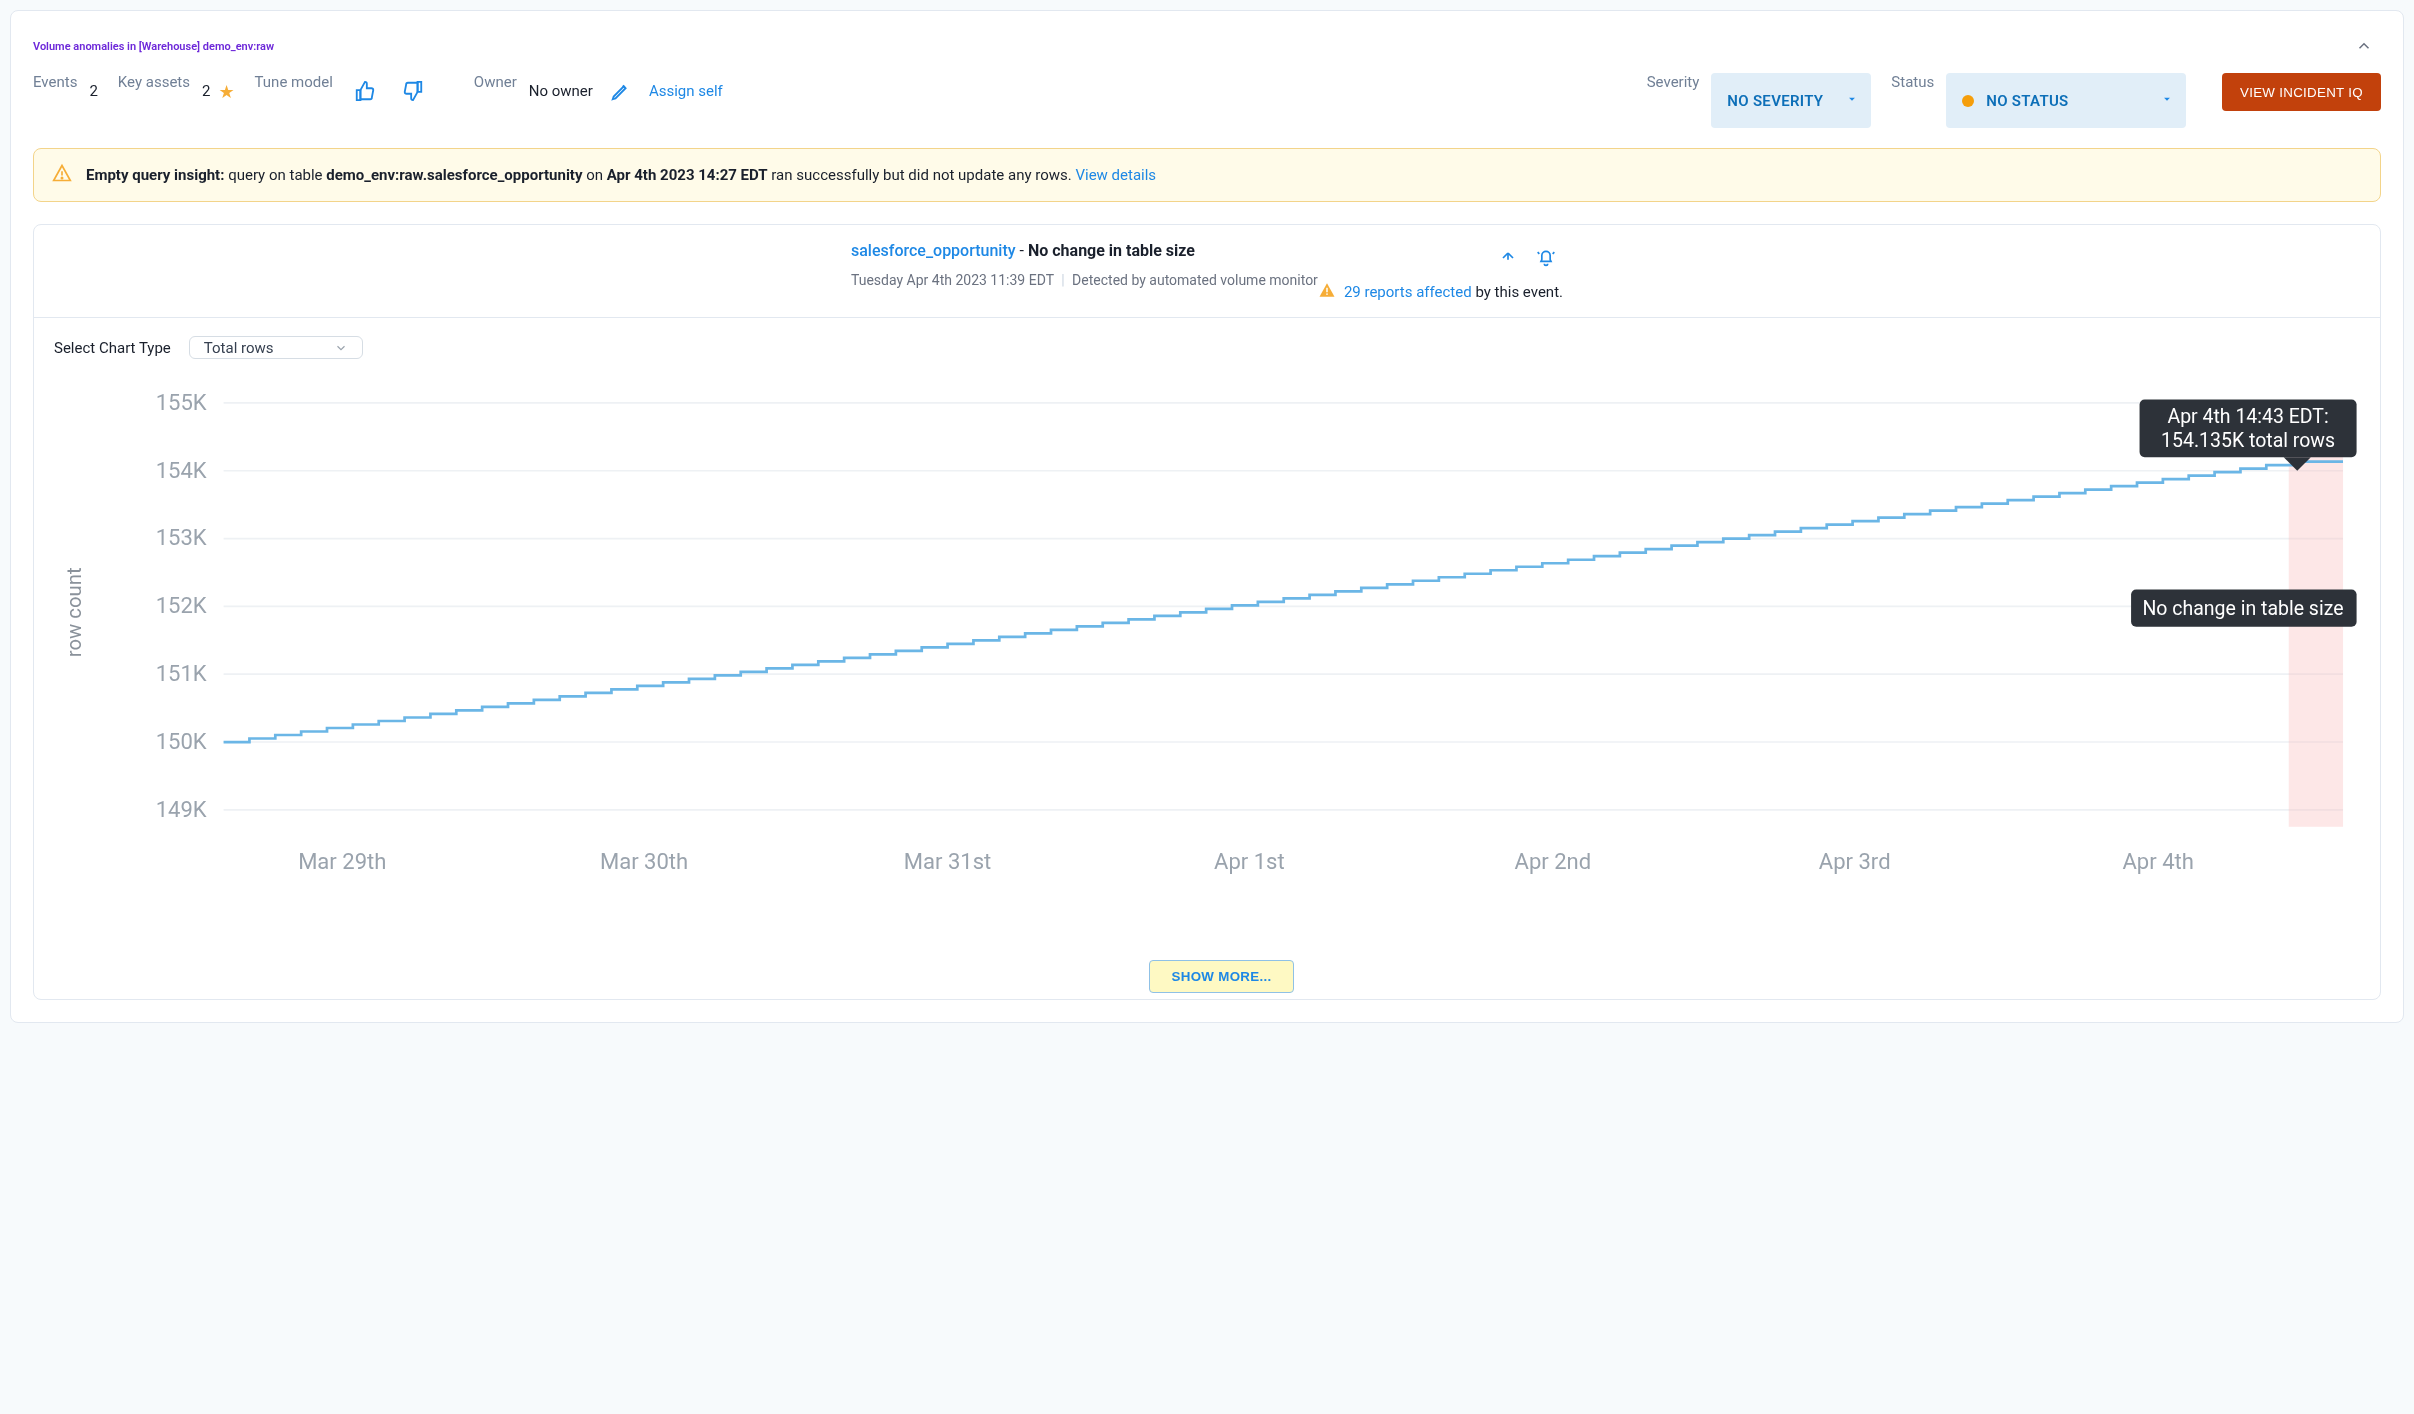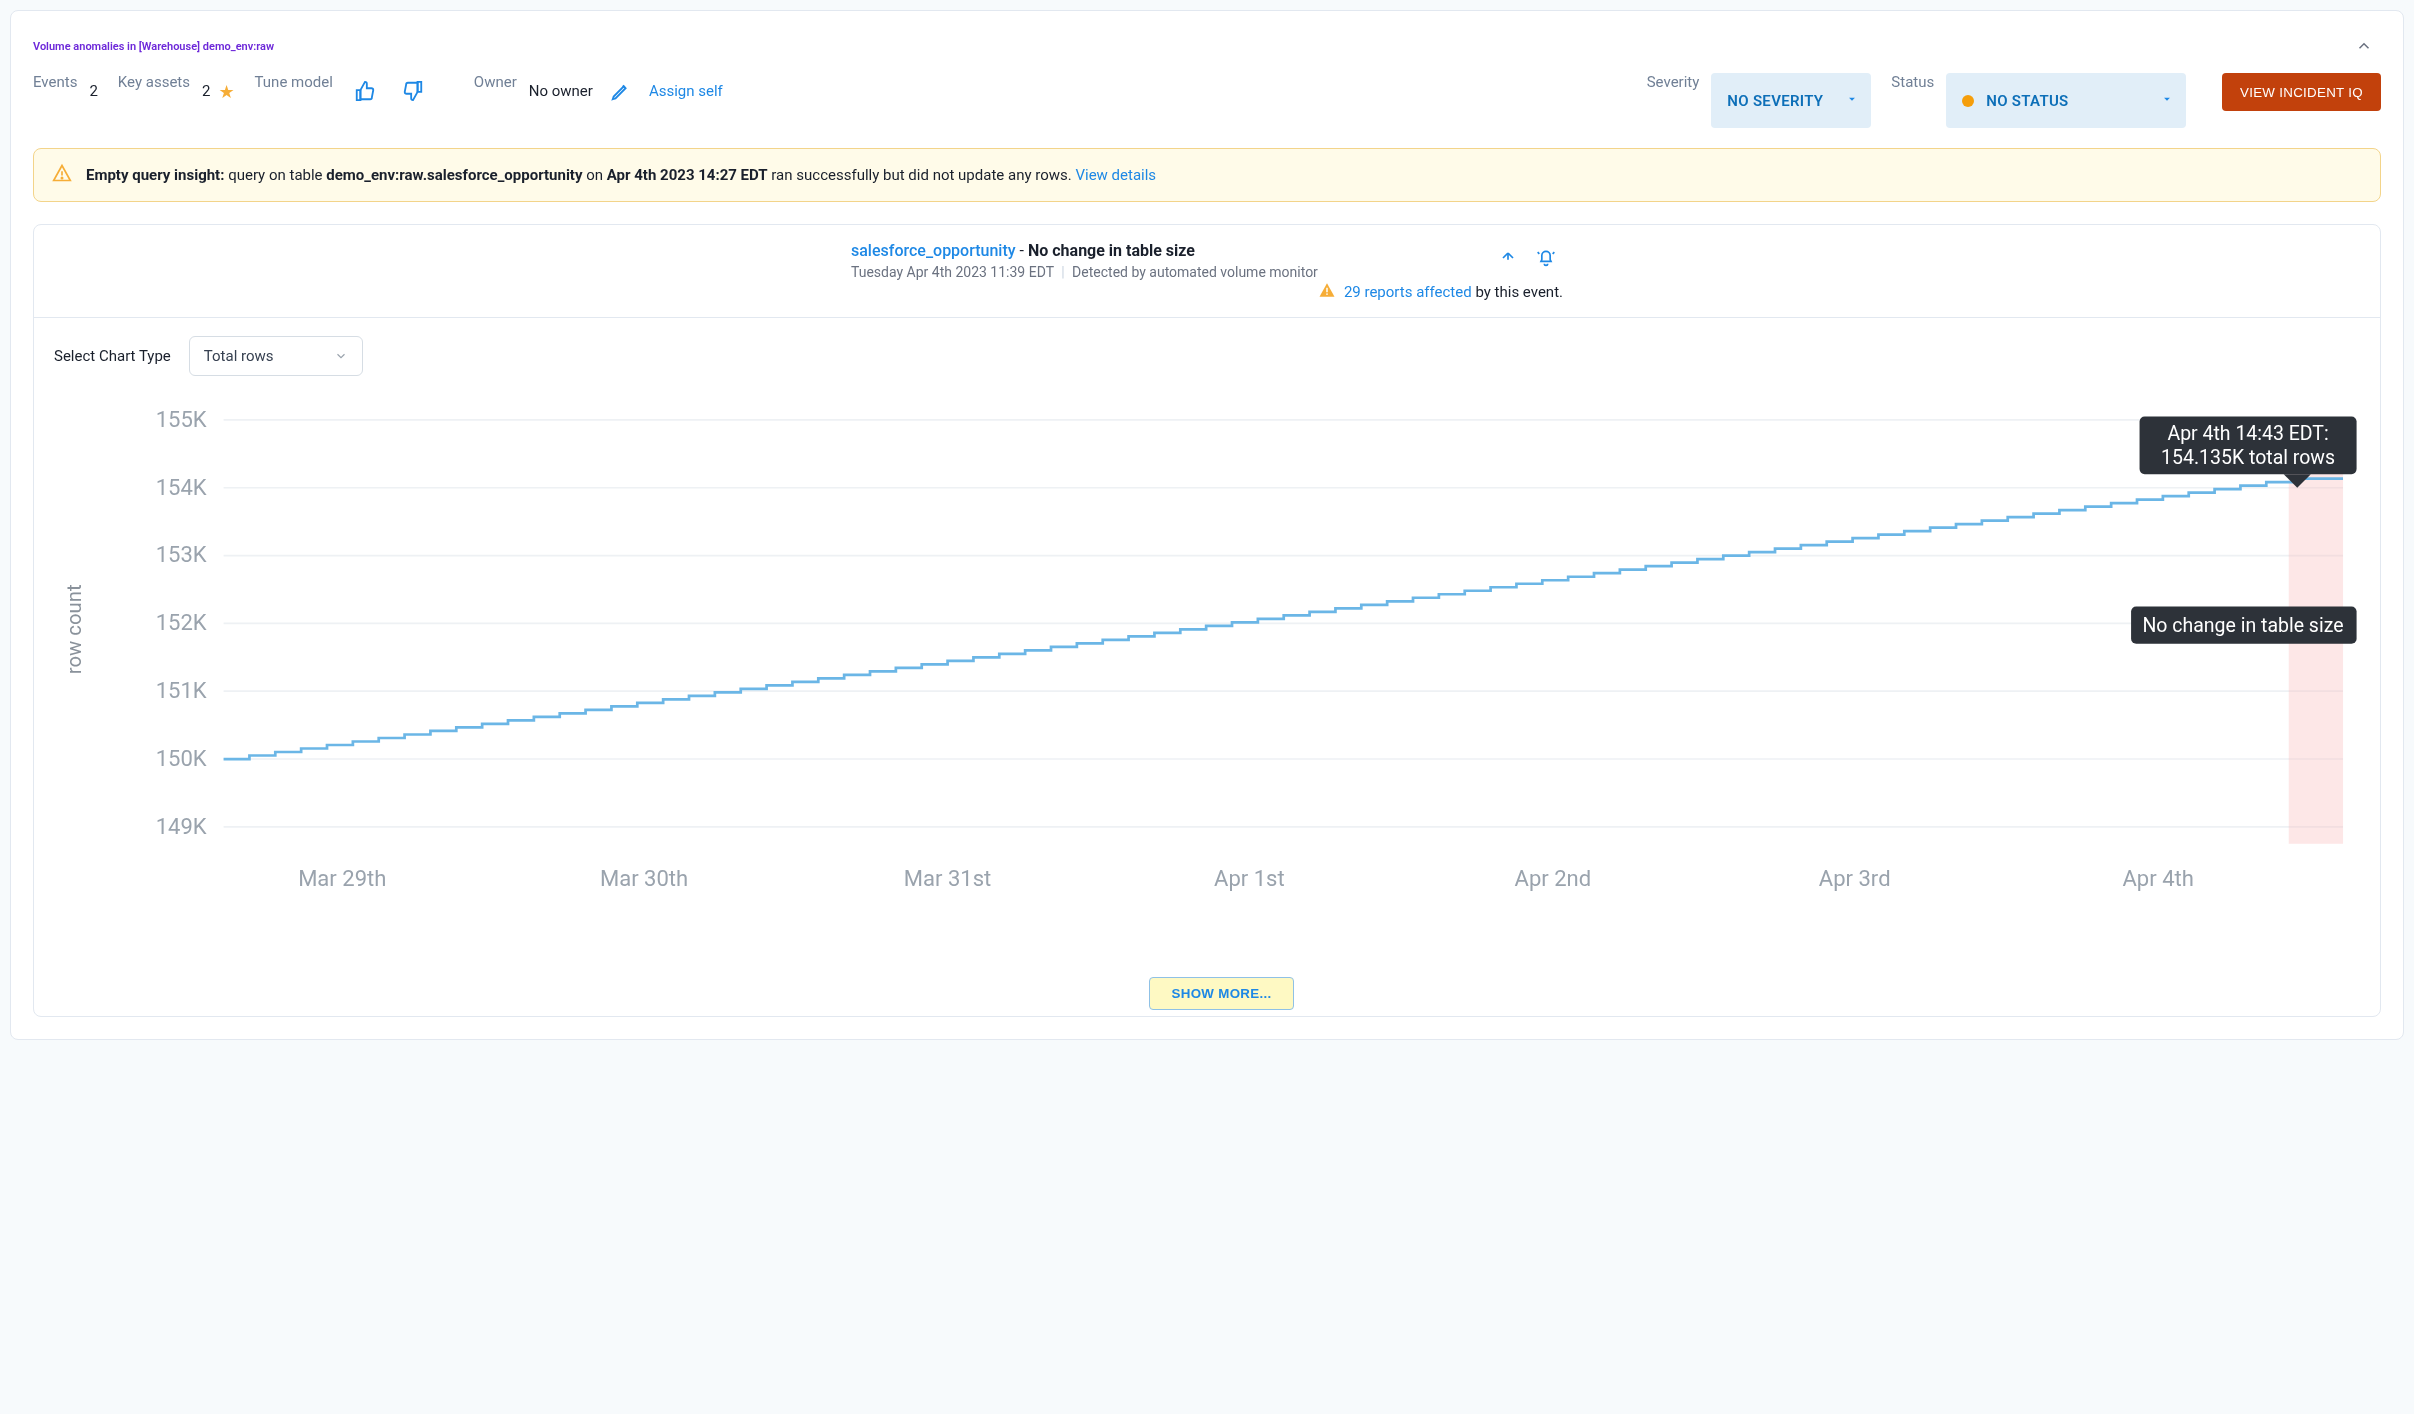--- a/index.html
+++ b/index.html
@@ -90,31 +90,31 @@
   }
   .event-head {
     padding: 16px 20px 14px 20px;
     display:flex;
     justify-content:center;
     align-items:flex-start;
     border-bottom:1px solid #e2e8f0;
   }
   .event-title-line { font-size:16px; }
   .event-title-link { color:#1e88e5; font-weight:500; }
-  .event-sub { color:#6b7280; margin-top:4px; font-size:14px; }
+  .event-sub { color:#6b7280; margin-top:12px; font-size:14px; }
   .event-sub .divider { color:#cbd5e0; margin:0 4px; }
   .event-head-right { text-align:right; }
   .icon-btn { display:inline-flex; width:34px;height:34px;align-items:center;justify-content:center;color:#1e88e5;cursor:pointer; }
   .reports-line { margin-top:6px; font-size:15px; display:flex; align-items:center; gap:8px; justify-content:flex-end;}
   .reports-link { color:#1e88e5; cursor:pointer; }
   .chart-controls { padding: 18px 20px 0 20px; display:flex; align-items:center; gap:18px; }
   .select-box {
     border:1px solid #d6dde4;
     border-radius:6px;
-    height:40px;
+    height:23px;
     display:inline-flex;
     align-items:center;
     padding:0 14px;
     gap:60px;
     cursor:pointer;
     font-size:15px;
     color:#374151;
   }
   .chart-wrap { padding: 10px 20px 30px 20px; position:relative; }
   svg.chart { width:100%; height:auto; display:block; }

